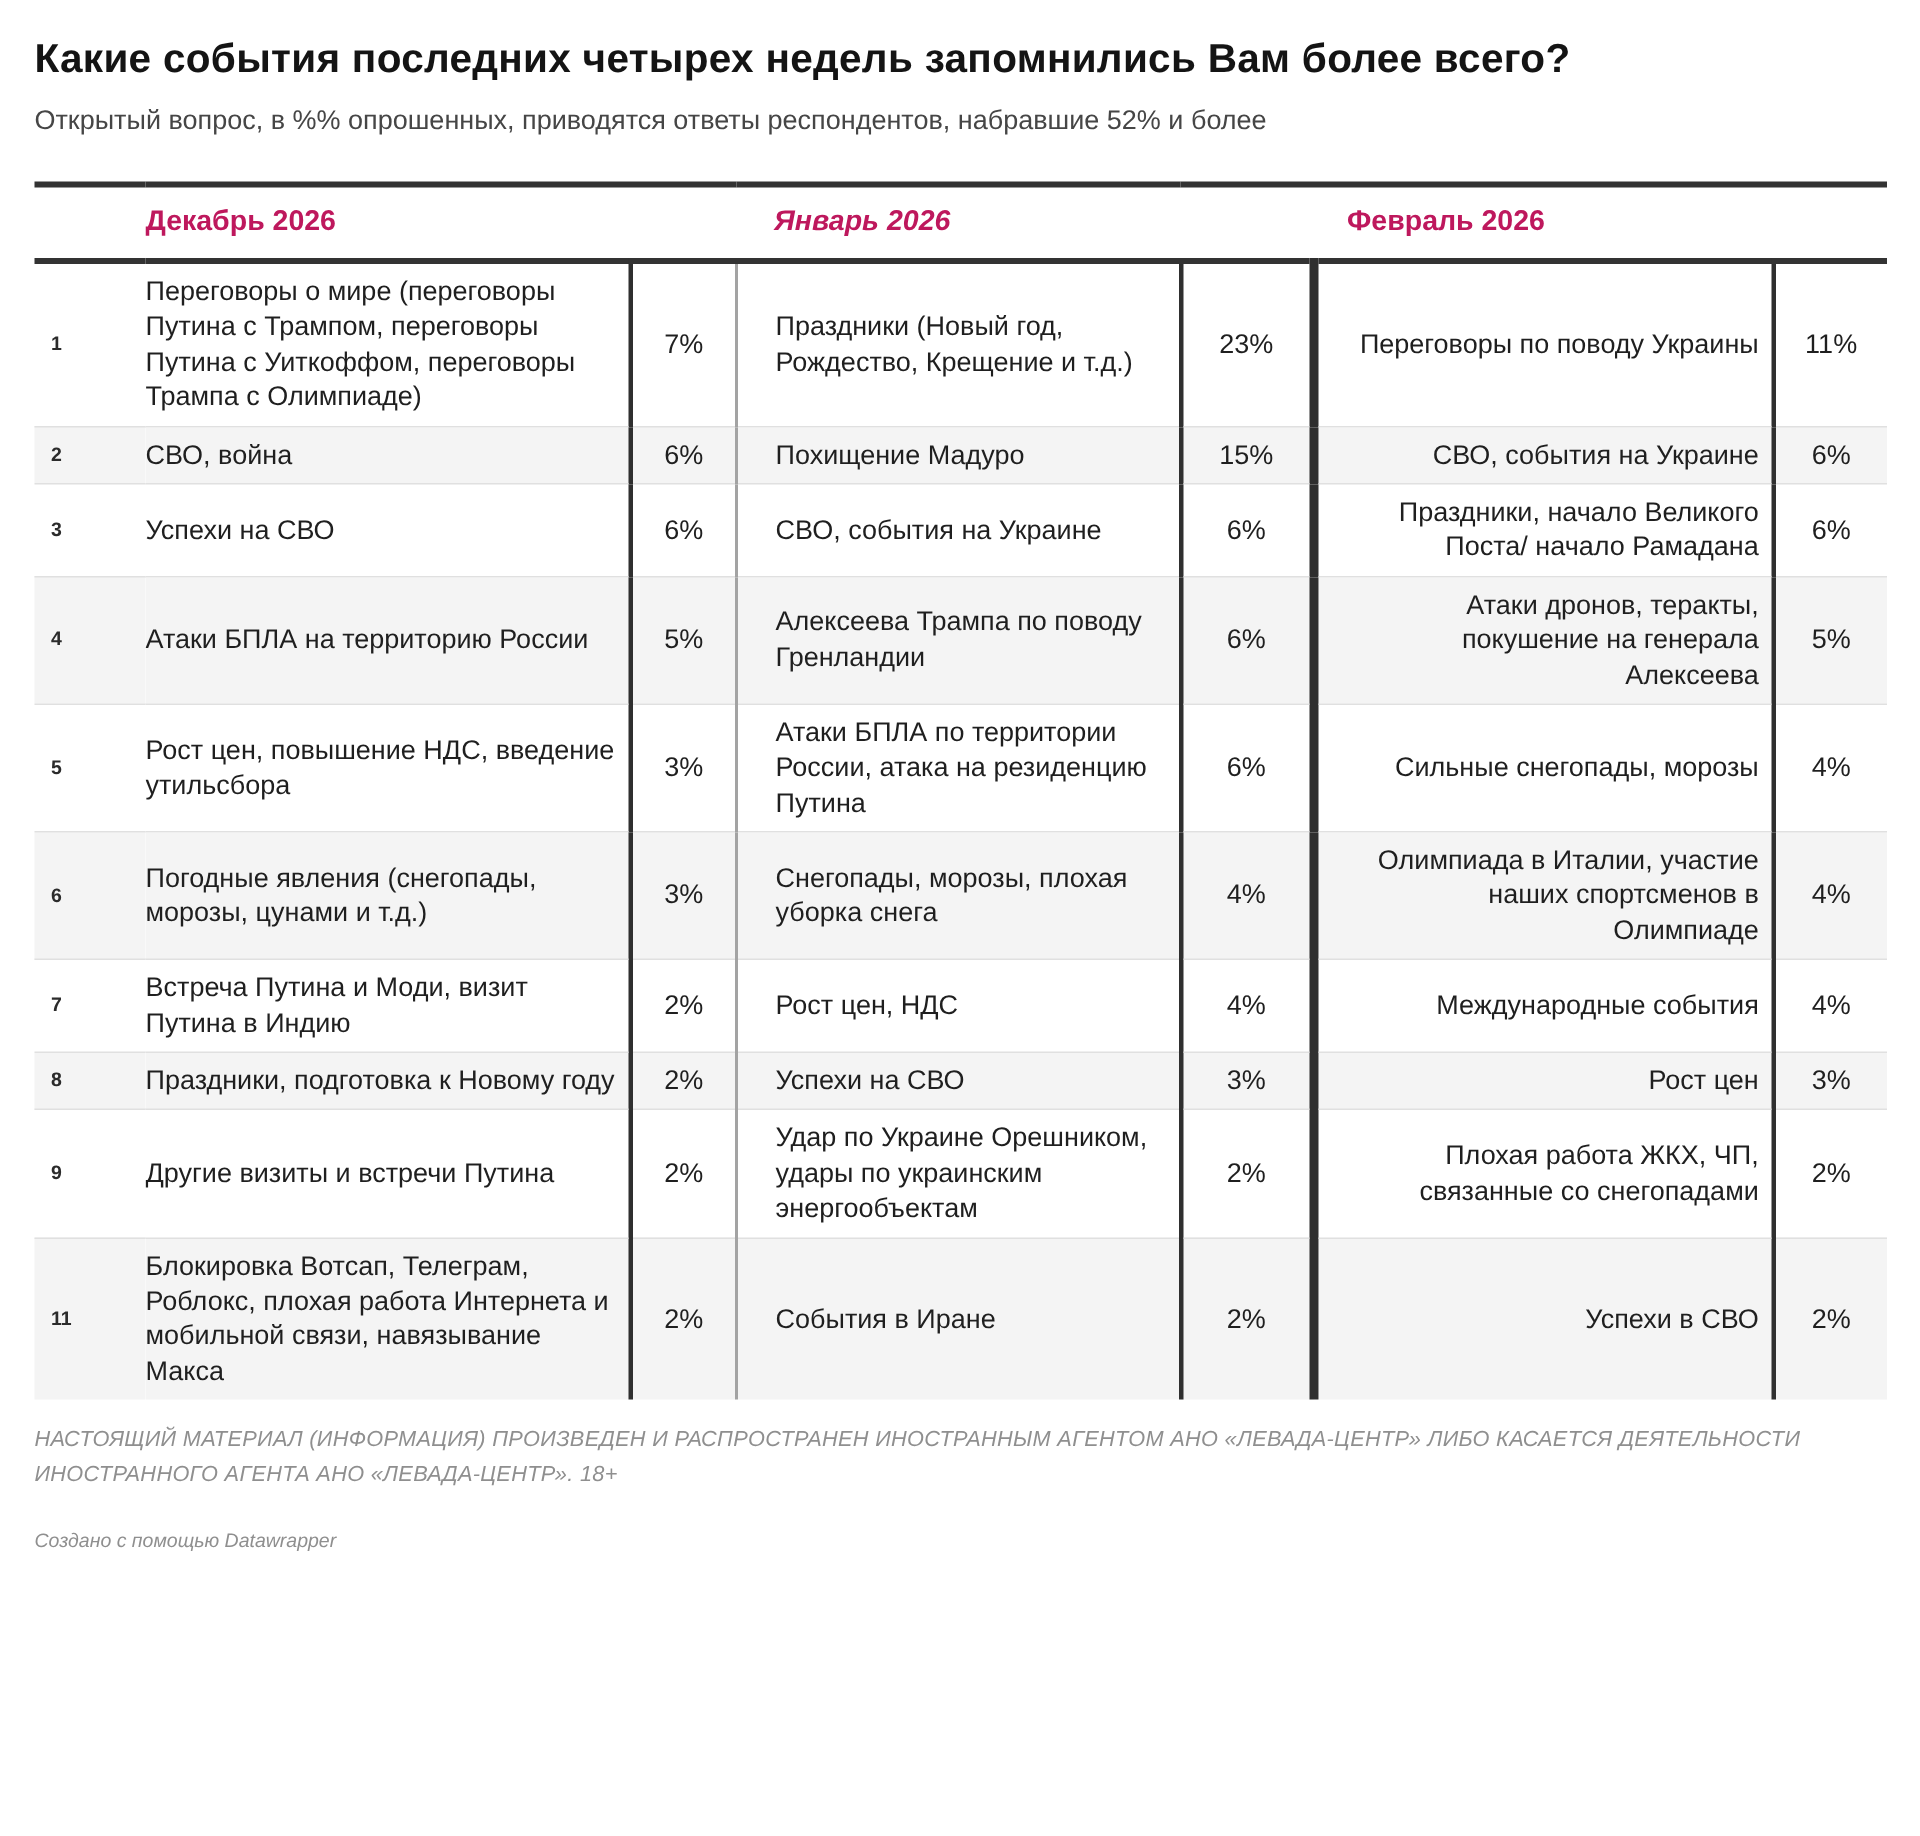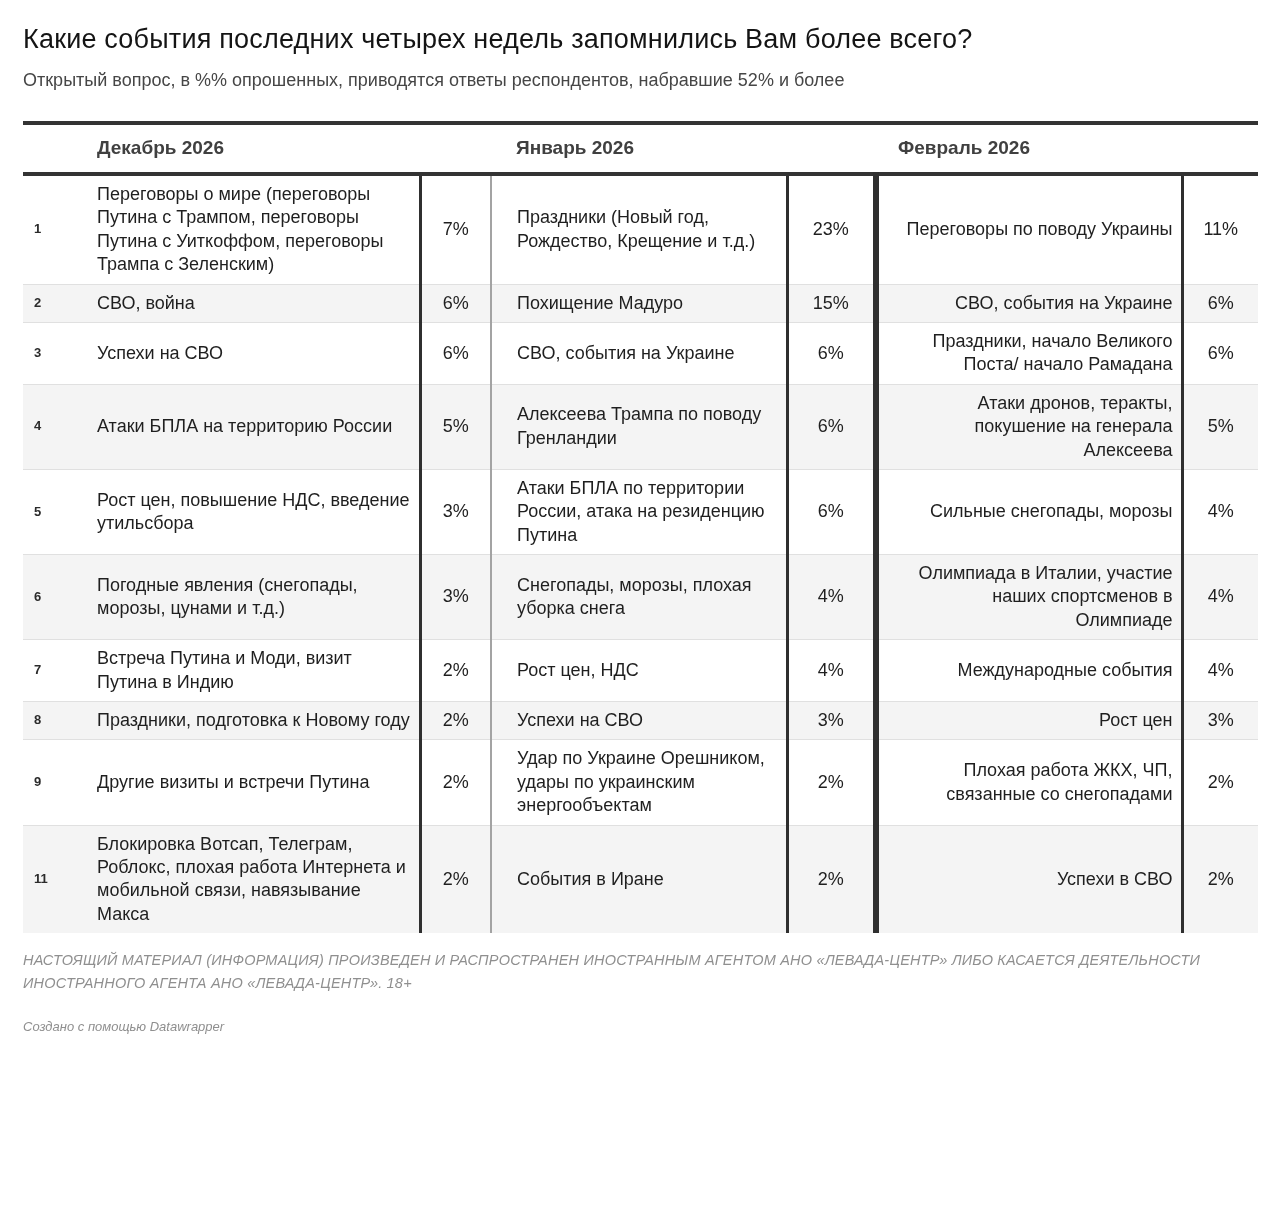--- a/index.html
+++ b/index.html
@@ -11,21 +11,21 @@
   }
   .page {
     width: 1280px;
     min-height: 1224px;
     box-sizing: border-box;
     padding: 24px 22px 20px 23px;
     background: #ffffff;
   }
   .title {
     font-size: 27px;
-    font-weight: normal;
+    font-weight: bold;
     color: #141414;
     margin: 0 0 15px 0;
     letter-spacing: 0.2px;
   }
   .subtitle {
     font-size: 18px;
     color: #464646;
     margin: 0 0 30px 0;
   }
   table.dw-table {
@@ -33,27 +33,27 @@
     table-layout: fixed;
     width: 1235px;
   }
   thead tr {
     border-top: 4px solid #333333;
     border-bottom: 4px solid #333333;
   }
   thead th {
     font-size: 19px;
     font-weight: bold;
-    color: #404040;
+    color: #be185d;
     text-align: left;
     padding: 12px 0 13px 0;
     vertical-align: middle;
   }
   th.h-dec { padding-left: 74px; }
-  th.h-jan { padding-left: 25px; }
+  th.h-jan { padding-left: 25px; font-style: italic; }
   th.h-feb { padding-left: 22px; }
   tbody tr { border-top: 1px solid #e0e0e0; }
   tbody tr:first-child { border-top: none; }
   tbody tr:nth-child(even) { background: #f4f4f4; }
   tbody td {
     vertical-align: middle;
     font-size: 18px;
     line-height: 1.3;
     padding: 7px 0;
     color: #1f1f1f;
@@ -114,21 +114,21 @@
         <th></th>
         <th class="h-jan">Январь 2026</th>
         <th></th>
         <th class="h-feb">Февраль 2026</th>
         <th></th>
       </tr>
     </thead>
     <tbody>
       <tr>
         <td class="c-num">1</td>
-        <td class="c-text c-dec">Переговоры о мире (переговоры Путина с Трампом, переговоры Путина с Уиткоффом, переговоры Трампа с Зеленским)</td>
+        <td class="c-text c-dec">Переговоры о мире (переговоры Путина с Трампом, переговоры Путина с Уиткоффом, переговоры Трампа с Олимпиаде)</td>
         <td class="c-pct">7%</td>
         <td class="c-text c-jan">Праздники (Новый год, Рождество, Крещение и т.д.)</td>
         <td class="c-pct">23%</td>
         <td class="c-text c-feb">Переговоры по поводу Украины</td>
         <td class="c-pct">11%</td>
       </tr>
       <tr>
         <td class="c-num">2</td>
         <td class="c-text c-dec">СВО, война</td>
         <td class="c-pct">6%</td>

